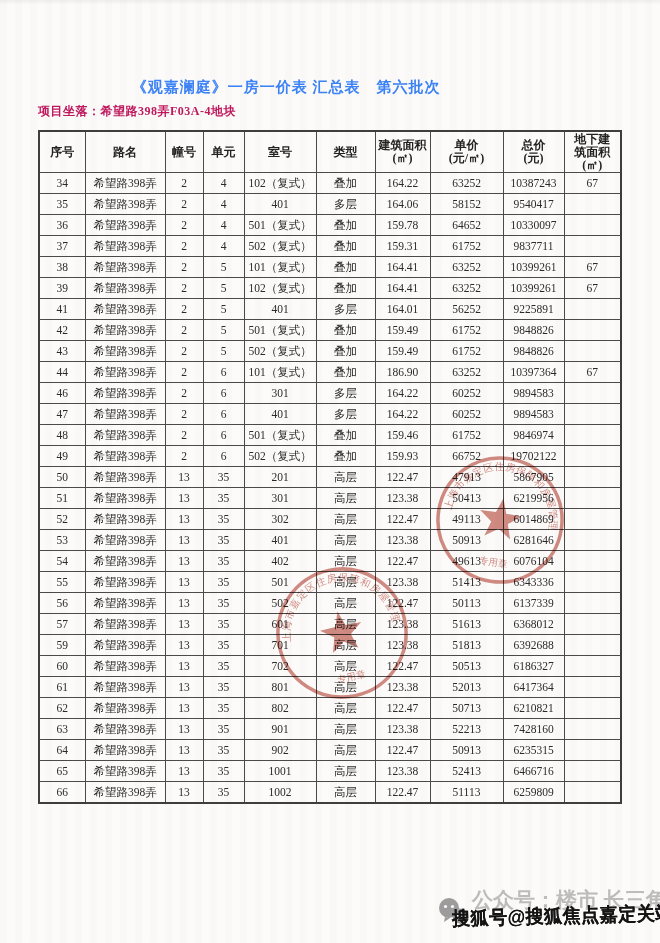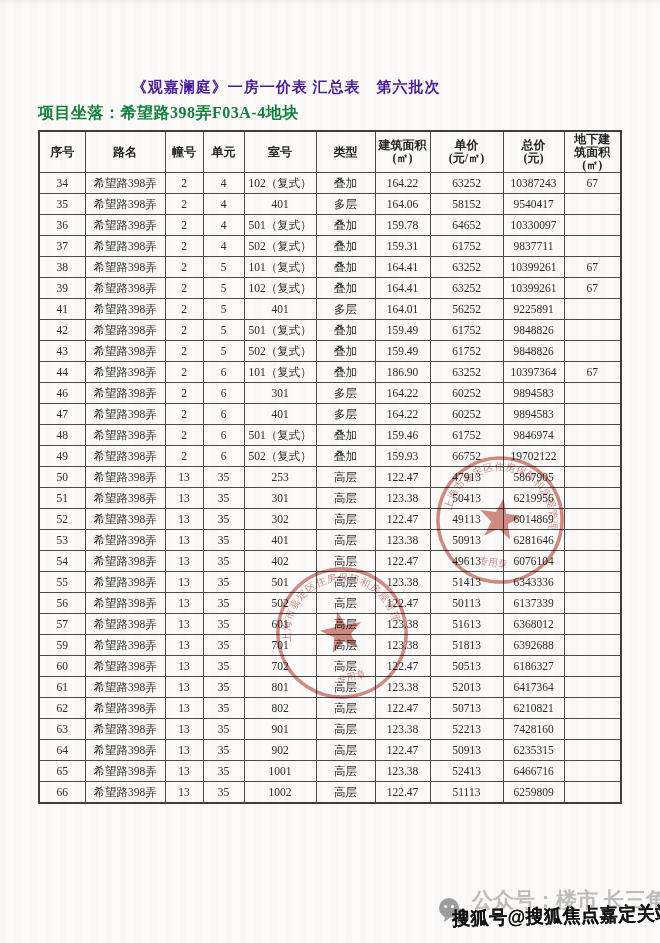--- a/index.html
+++ b/index.html
@@ -15,25 +15,25 @@
   
   .page::before{
     content:"";position:absolute;inset:0;pointer-events:none;
     background:
       repeating-linear-gradient(90deg, rgba(0,0,0,0.013) 0 7px, transparent 7px 15px),
       linear-gradient(180deg, rgba(0,0,0,0.05) 0, rgba(0,0,0,0) 5px);
   }
   .doc-title{
     position:absolute;top:78px;left:0;width:572px;
     text-align:center;font-size:15px;font-weight:bold;letter-spacing:1px;
-    color:#4c1d95;
+    color:#3b82f6;
   }
   .doc-location{
     position:absolute;top:103px;left:38px;
-    font-size:16px;font-weight:bold;letter-spacing:.5px;color:#15803d;
+    font-size:12px;font-weight:bold;letter-spacing:.5px;color:#be185d;
   }
   table.price-table{
     position:absolute;left:38px;top:130px;width:582px;
     border-collapse:collapse;table-layout:fixed;
     border:2px solid #3e3e3e;
   }
   .price-table th,.price-table td{
     border:1px solid #4a4a4a;
     text-align:center;vertical-align:middle;padding:0;overflow:hidden;
   }
@@ -274,21 +274,21 @@
           <td>159.93</td>
           <td>66752</td>
           <td>19702122</td>
           <td></td>
         </tr>
         <tr>
           <td>50</td>
           <td>希望路398弄</td>
           <td>13</td>
           <td>35</td>
-          <td>253</td>
+          <td>201</td>
           <td>高层</td>
           <td>122.47</td>
           <td>47913</td>
           <td>5867905</td>
           <td></td>
         </tr>
         <tr>
           <td>51</td>
           <td>希望路398弄</td>
           <td>13</td>

